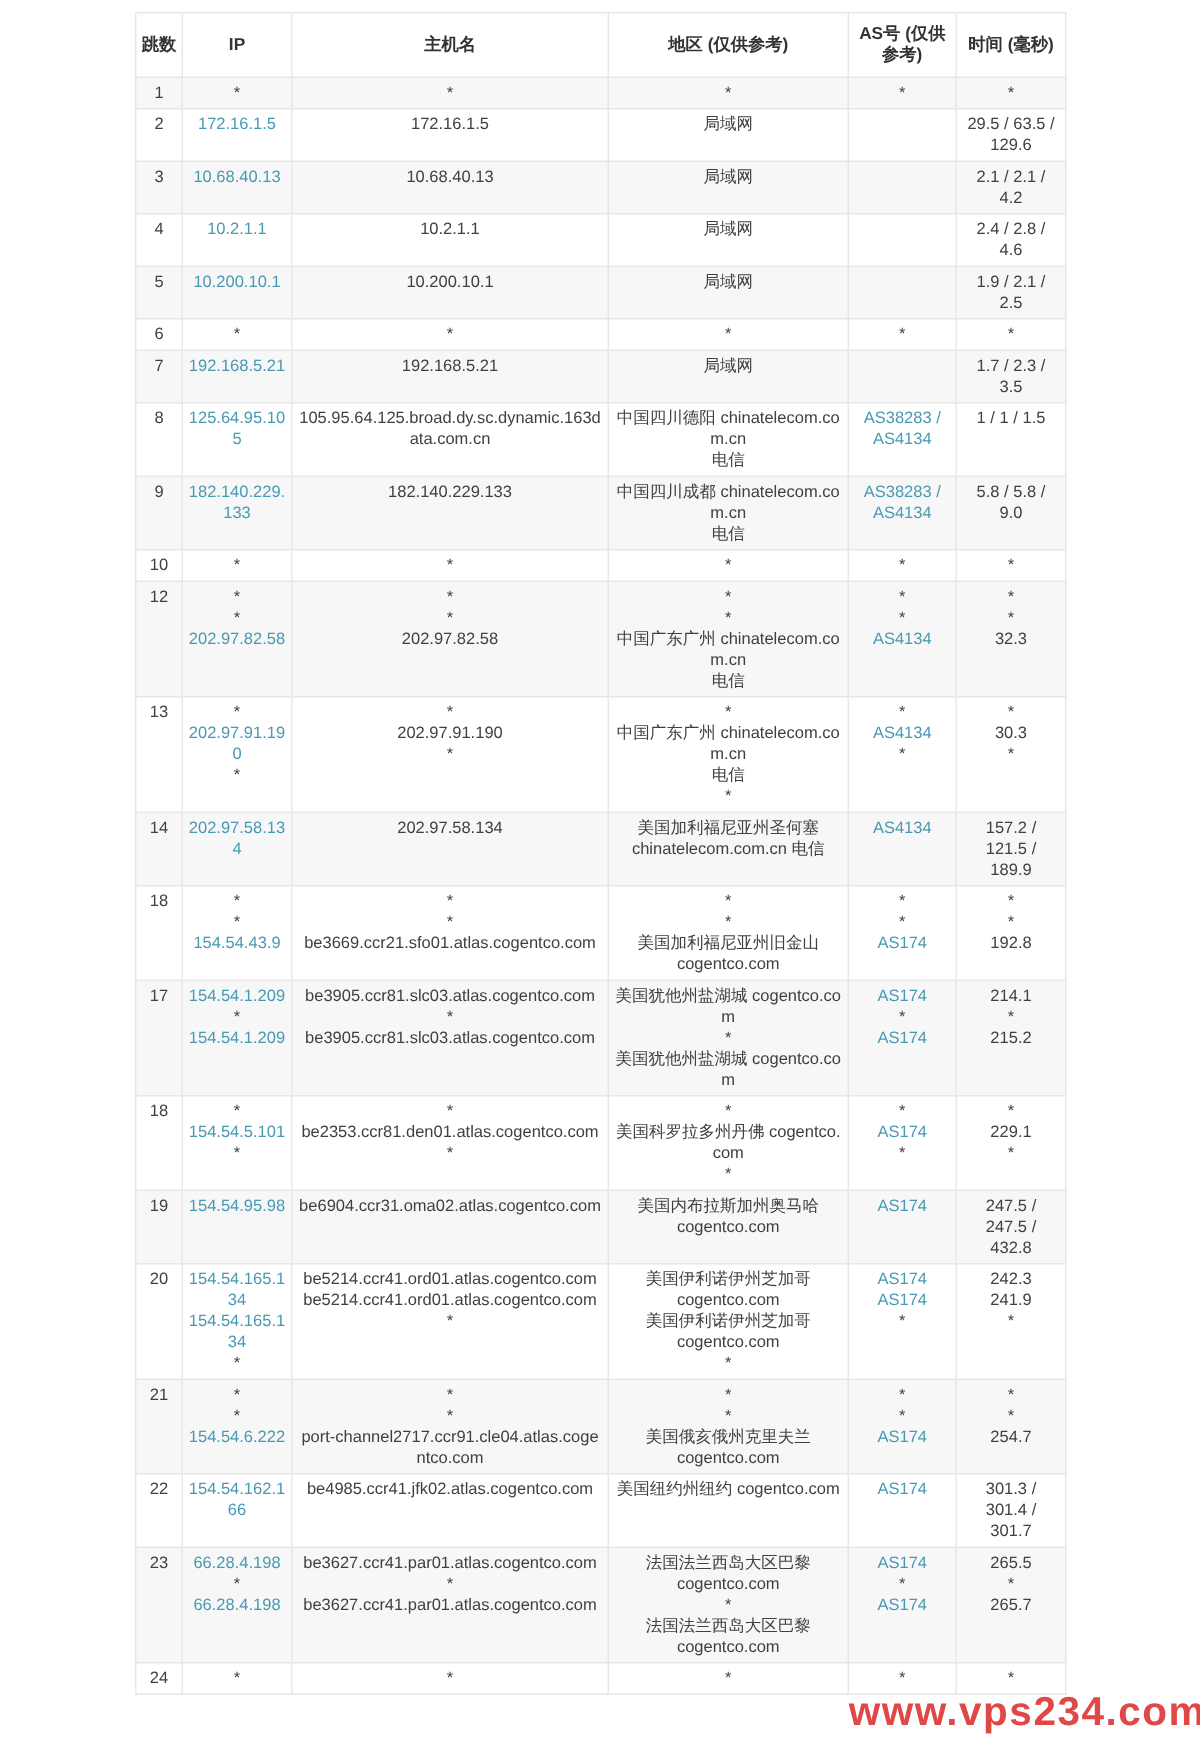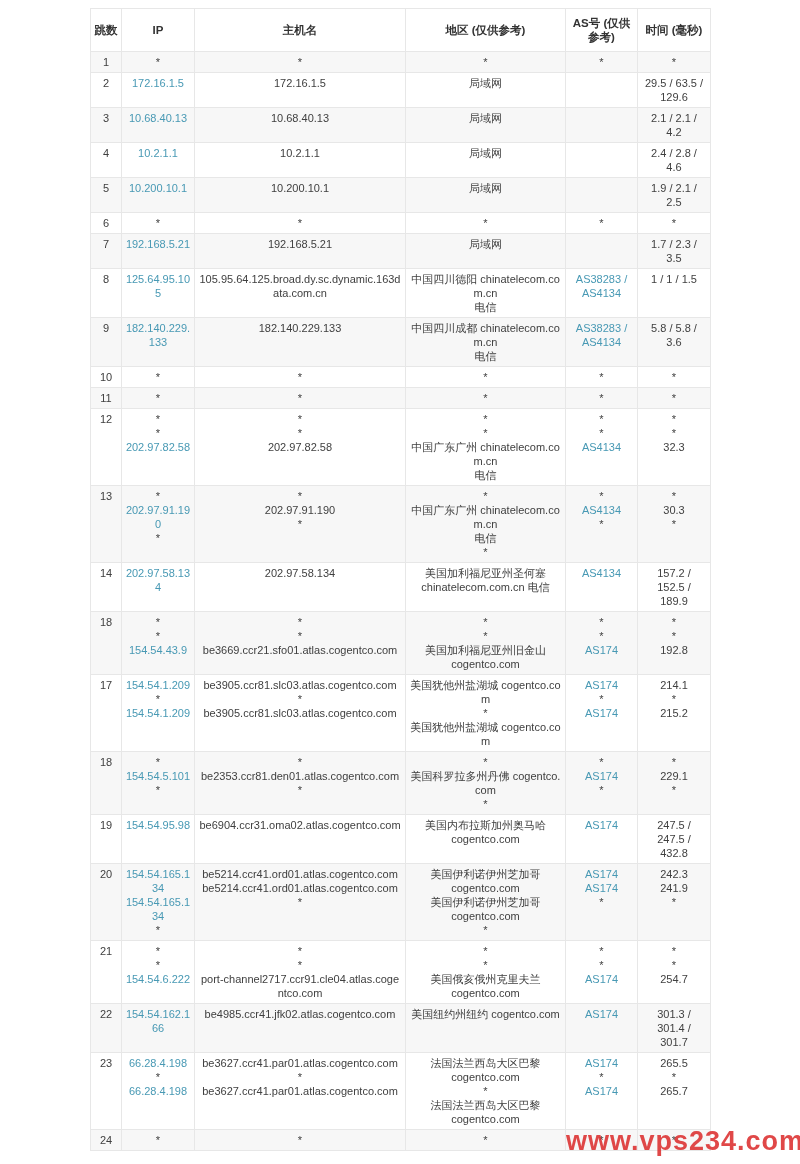--- a/index.html
+++ b/index.html
@@ -265,46 +265,26 @@
             <td>
               <div class="line">中国四川成都 chinatelecom.com.cn</div>
               <div class="line">电信</div>
             </td>
             <td>
               <div class="line lnk">AS38283 /</div>
               <div class="line lnk">AS4134</div>
             </td>
             <td>
               <div class="line">5.8 / 5.8 /</div>
-              <div class="line">3.6</div>
+              <div class="line">9.0</div>
             </td>
           </tr>
           <tr>
             <td>
               <div class="line">10</div>
-            </td>
-            <td>
-              <div class="line">*</div>
-            </td>
-            <td>
-              <div class="line">*</div>
-            </td>
-            <td>
-              <div class="line">*</div>
-            </td>
-            <td>
-              <div class="line">*</div>
-            </td>
-            <td>
-              <div class="line">*</div>
-            </td>
-          </tr>
-          <tr>
-            <td>
-              <div class="line">11</div>
             </td>
             <td>
               <div class="line">*</div>
             </td>
             <td>
               <div class="line">*</div>
             </td>
             <td>
               <div class="line">*</div>
             </td>
@@ -389,21 +369,21 @@
             </td>
             <td>
               <div class="line">美国加利福尼亚州圣何塞</div>
               <div class="line">chinatelecom.com.cn 电信</div>
             </td>
             <td>
               <div class="line lnk">AS4134</div>
             </td>
             <td>
               <div class="line">157.2 /</div>
-              <div class="line">152.5 /</div>
+              <div class="line">121.5 /</div>
               <div class="line">189.9</div>
             </td>
           </tr>
           <tr>
             <td>
               <div class="line">18</div>
             </td>
             <td>
               <div class="line">*</div>
               <div class="line">*</div>

